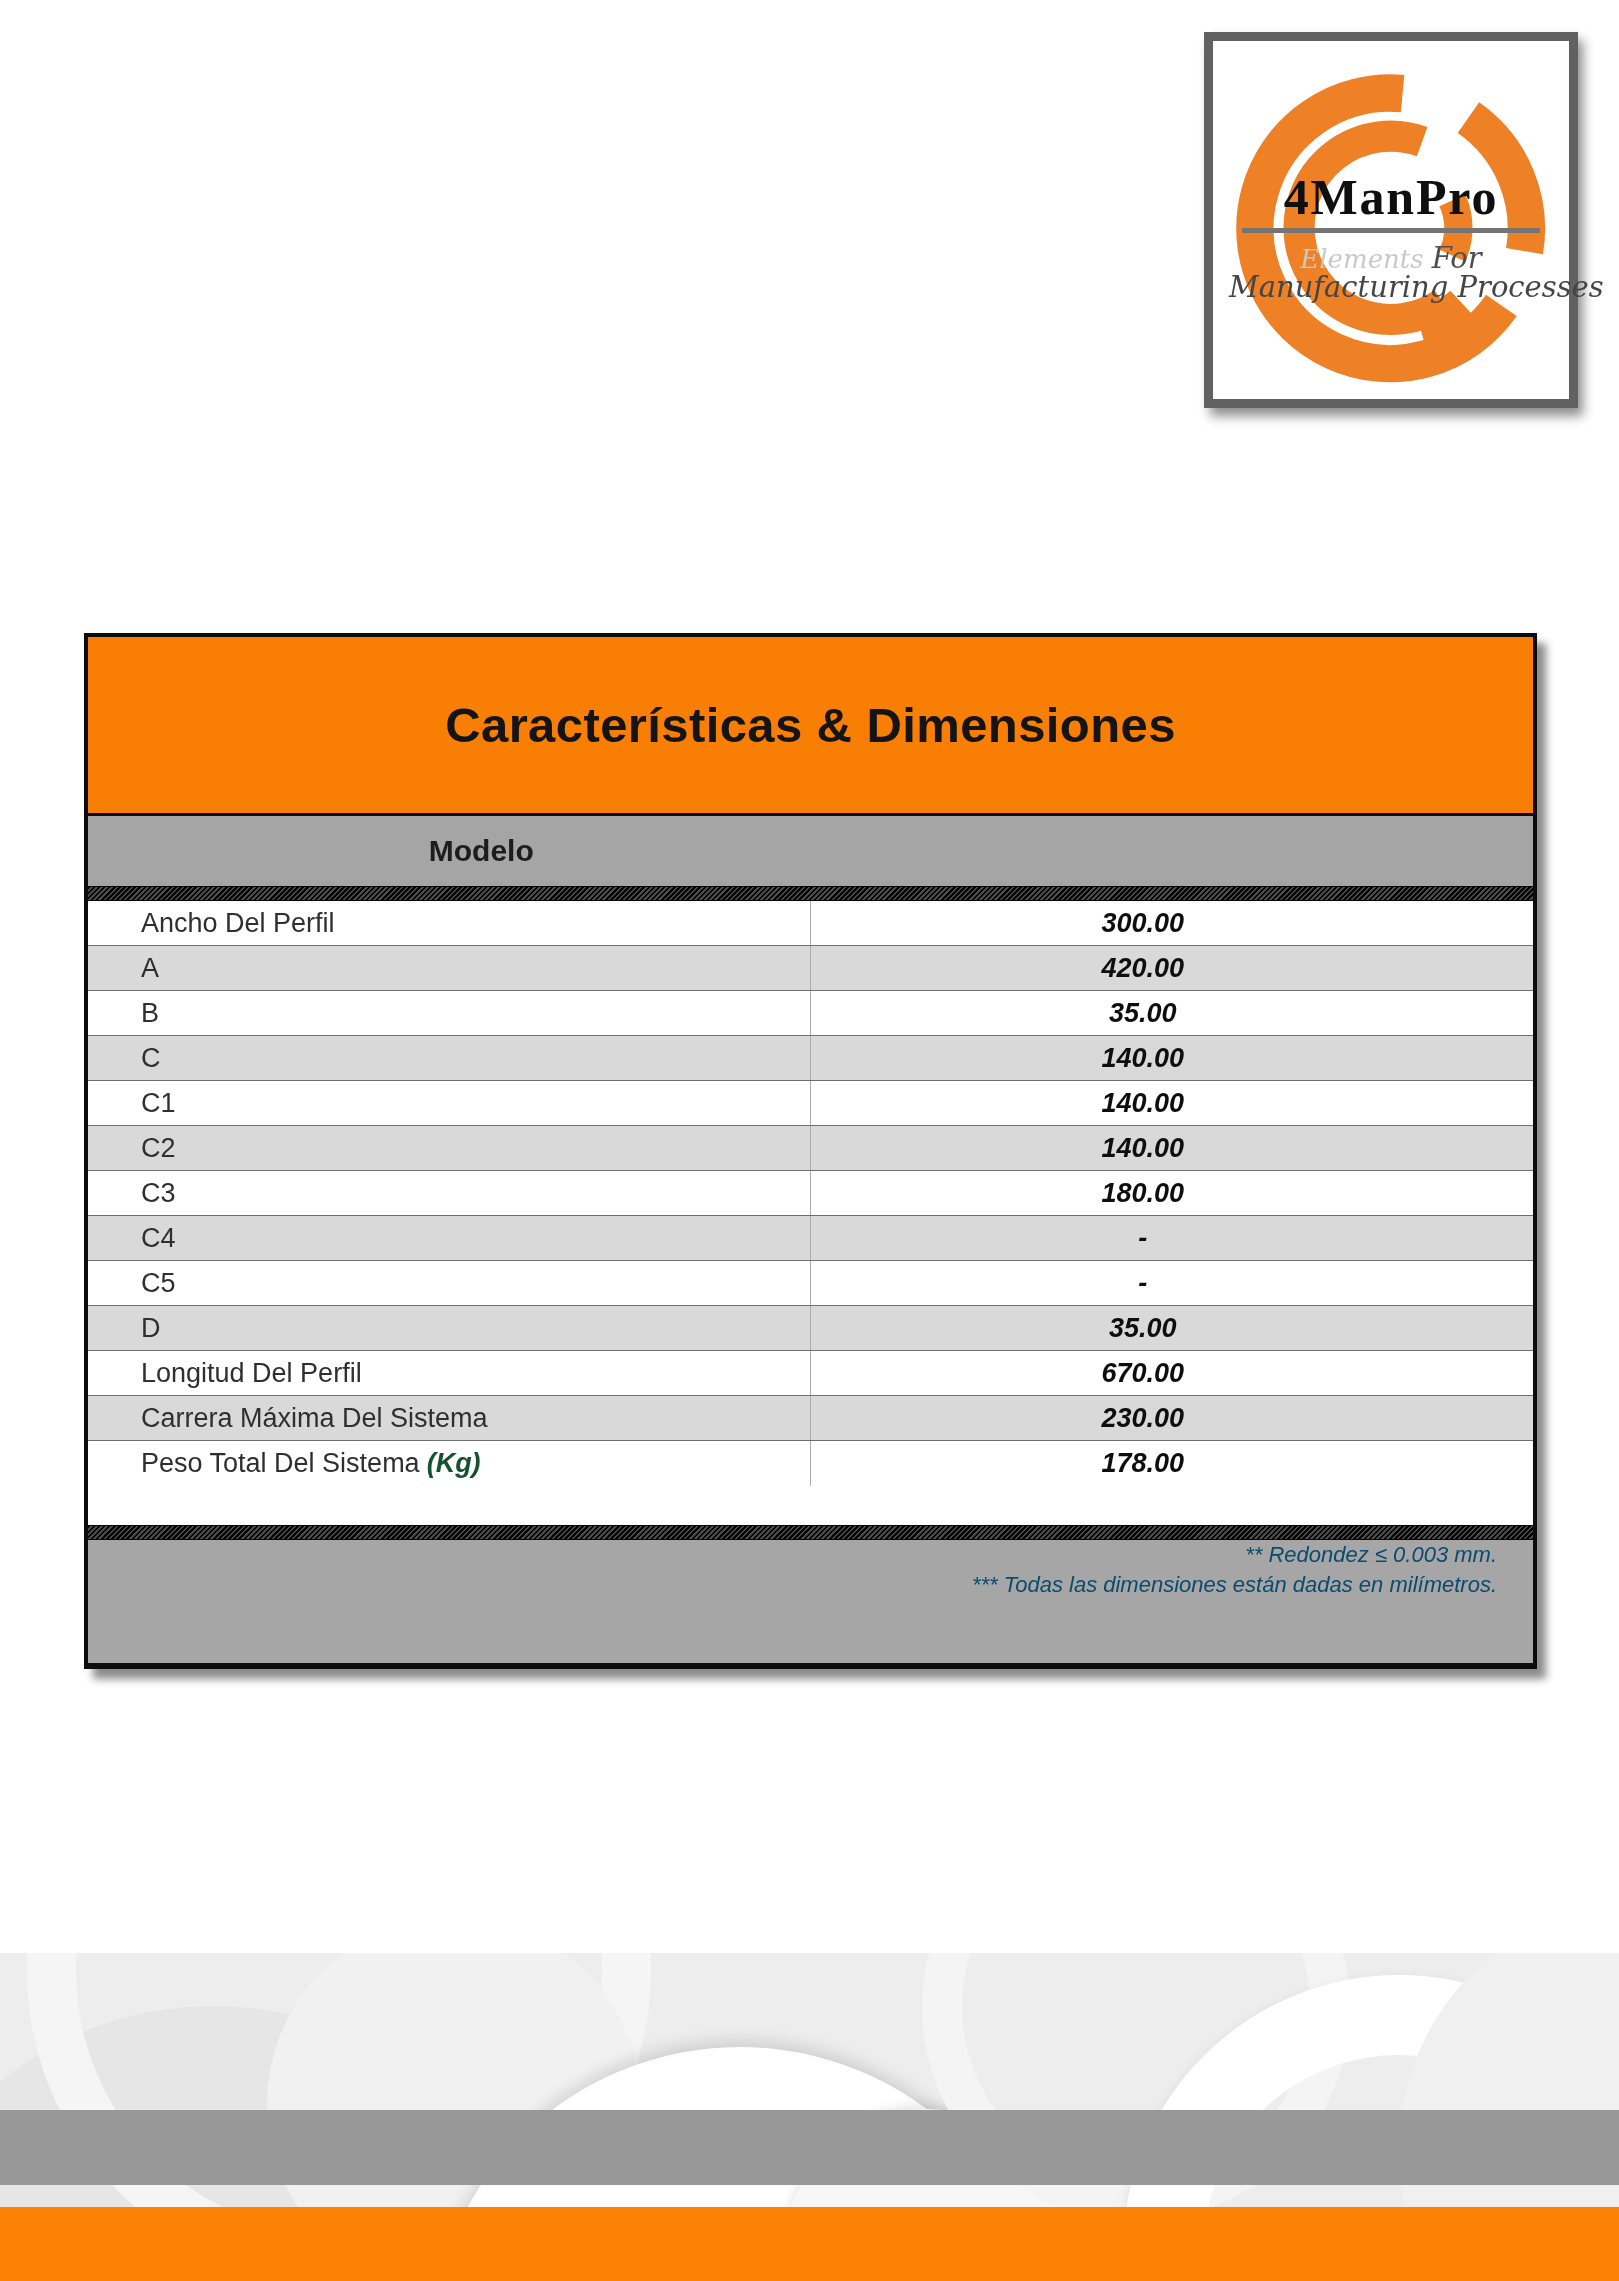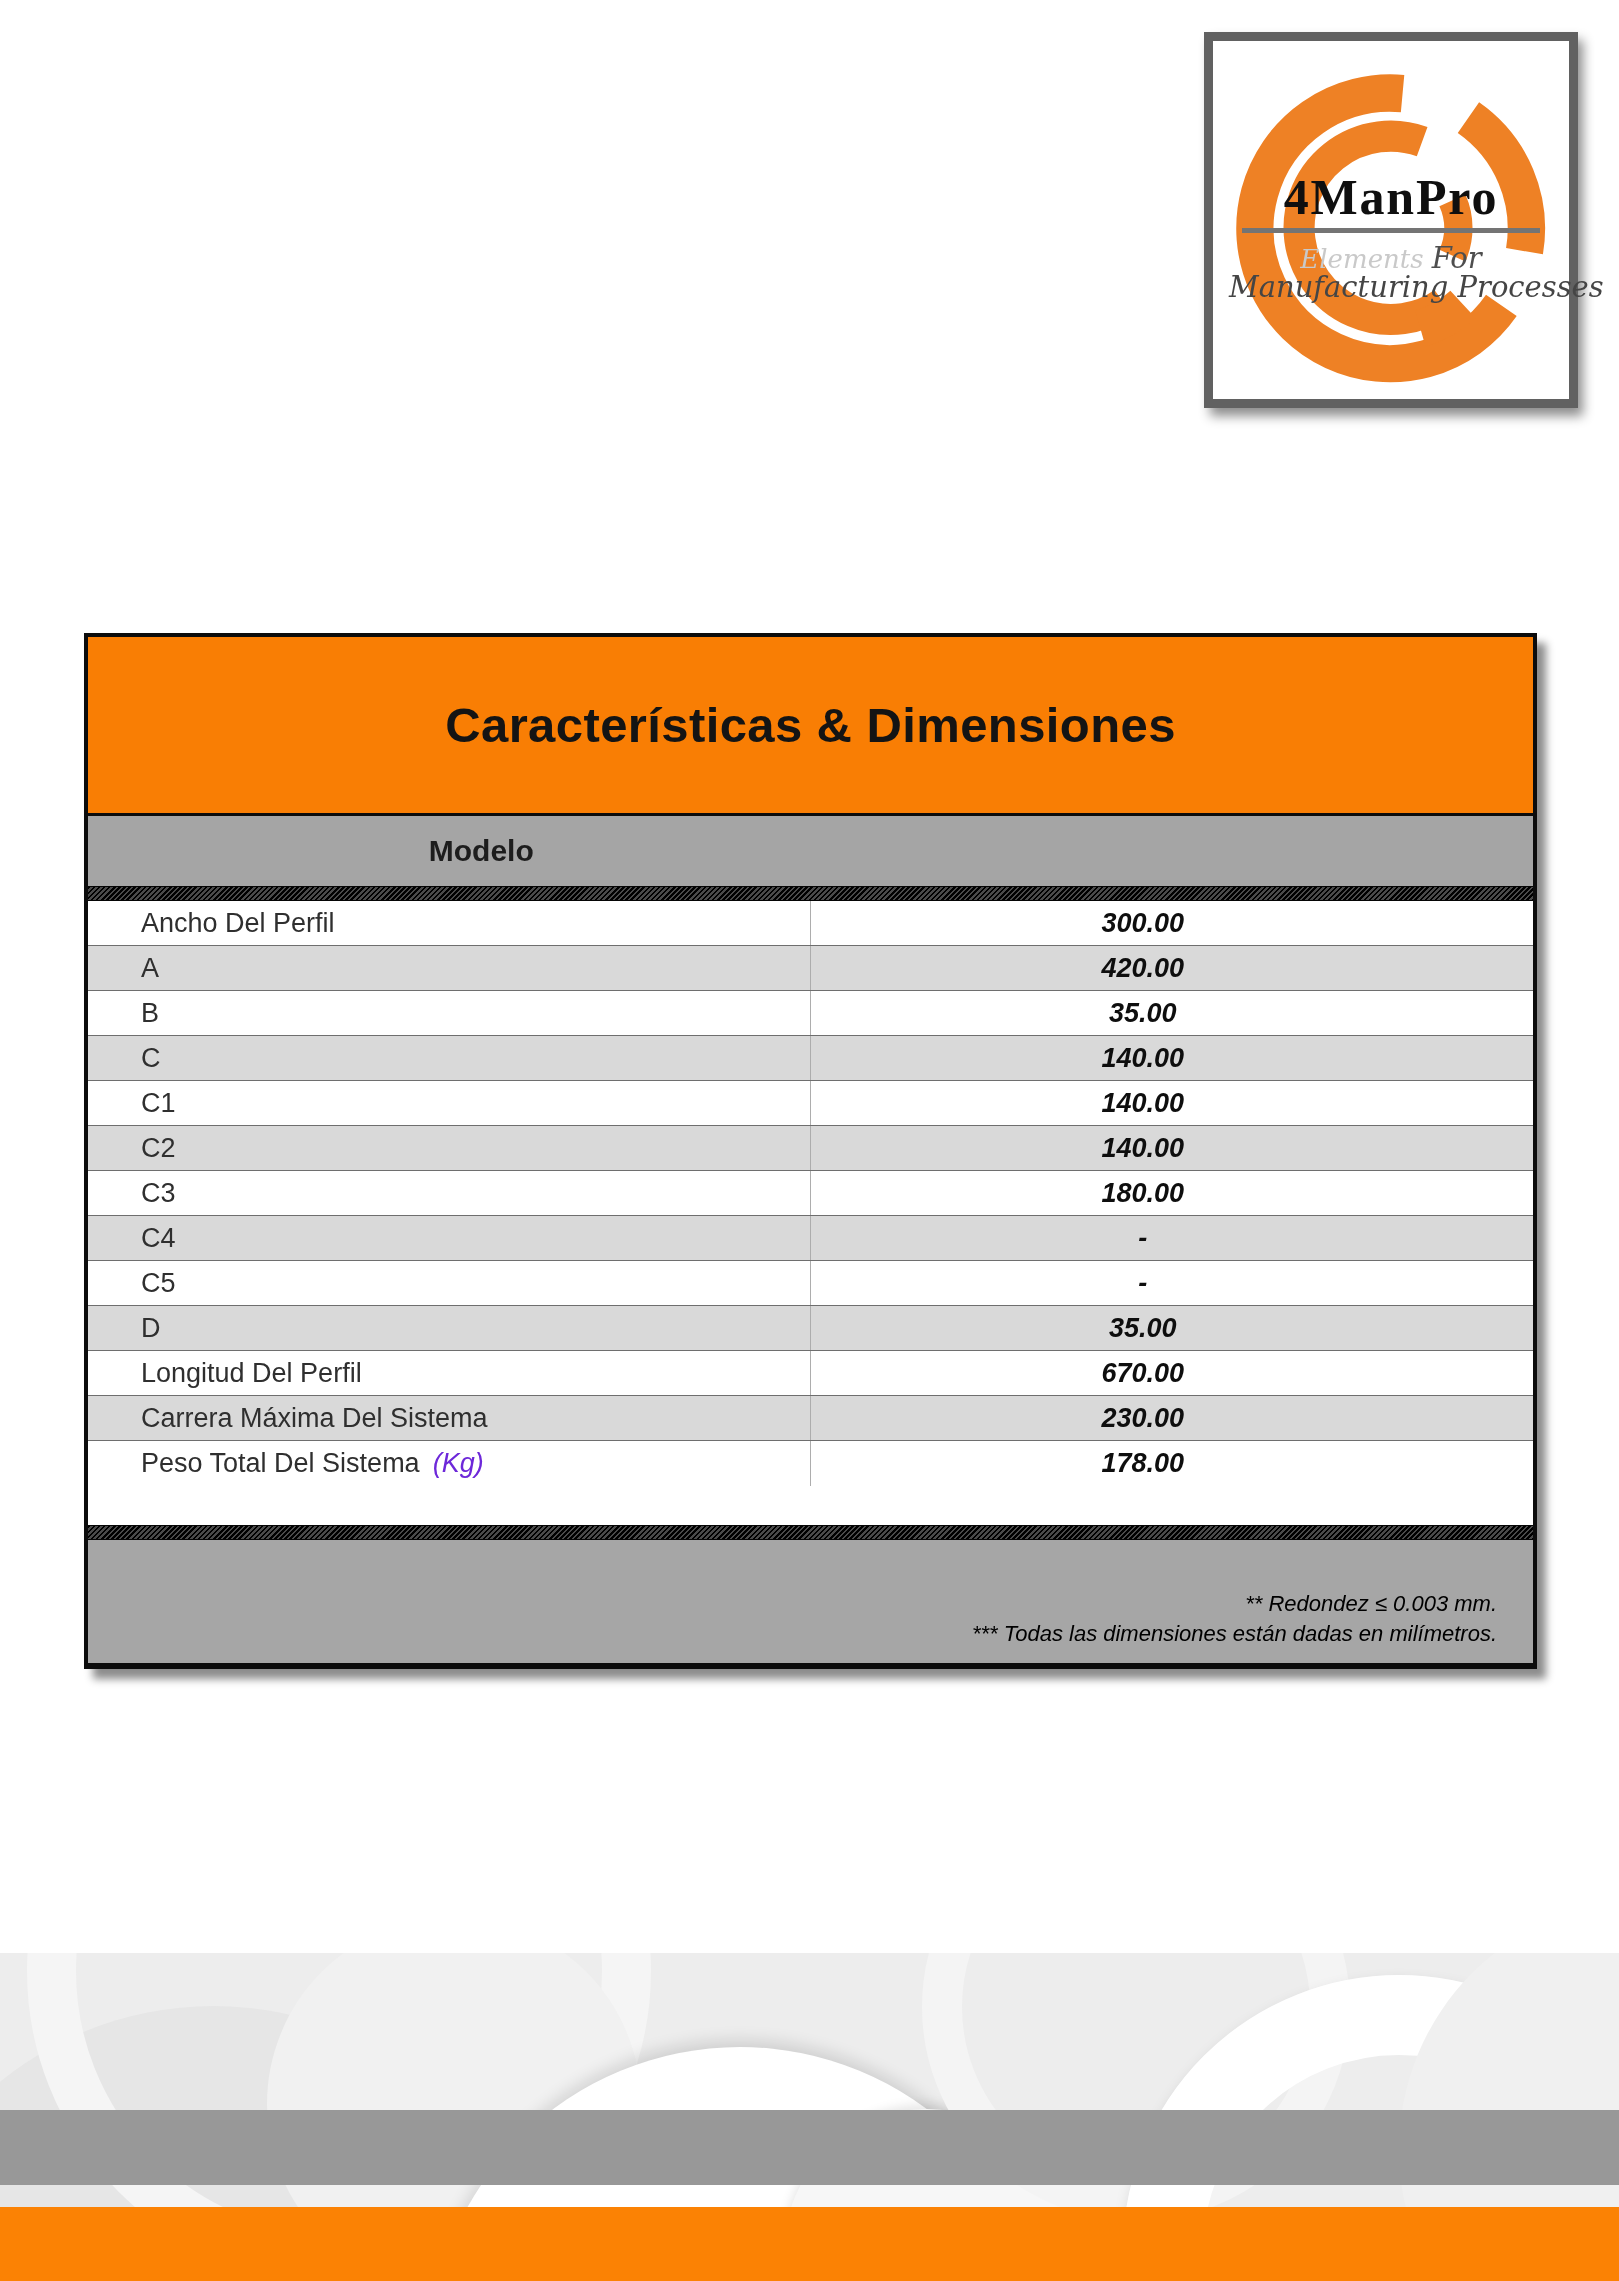--- a/index.html
+++ b/index.html
@@ -34,26 +34,26 @@
   .hatch{height:15px;box-sizing:border-box;border-top:1.8px solid #050505;border-bottom:1.8px solid #050505;
          background-color:#3f3f3f;
          background-image:repeating-linear-gradient(135deg,#000 0px,#000 1.8px,#4a4a4a 1.8px,#4a4a4a 3.6px);}
   .rows{height:624px;}
   .t-row{height:45px;display:flex;box-sizing:border-box;border-bottom:1.8px solid #6e6e6e;background:#ffffff;}
   .t-row:nth-child(even){background:#d9d9d9;}
   .t-row:last-child{border-bottom:none;}
   .cell{display:flex;align-items:center;box-sizing:border-box;}
   .cell.label{width:50%;border-right:1.8px solid #adadad;padding-left:53px;
               font-size:27px;color:#2f2f2f;font-weight:400;}
-  .lbl-suffix{font-weight:400;font-style:italic;margin-left:13px;color:#6d28d9;}
+  .lbl-suffix{font-weight:700;font-style:italic;margin-left:7px;color:#14532d;}
   .cell.value{flex:1;justify-content:center;padding-right:58px;
               font-weight:700;font-style:italic;font-size:27px;color:#0e0e0e;}
   .tbl-footer{height:123px;background:#a6a6a6;box-sizing:border-box;display:flex;flex-direction:column;
-              justify-content:flex-end;align-items:flex-end;padding:0 36px 14.3px 0;
-              font-style:italic;font-size:22px;color:#000000;line-height:1.35;}
+              justify-content:flex-start;align-items:flex-end;padding:0 36px 14.3px 0;
+              font-style:italic;font-size:22px;color:#0c4a6e;line-height:1.35;}
 
   
   .art-band{position:absolute;left:0;top:1953px;width:1619px;height:254px;background:#ededed;overflow:hidden;}
   .circ{position:absolute;border-radius:50%;}
   .c1{left:-125px;top:53px;width:677px;height:677px;background:#e6e6e6;}
   .c2{left:27px;top:-294px;width:624px;height:624px;border:49px solid #f5f5f5;box-sizing:border-box;}
   .c8{left:267px;top:-36px;width:374px;height:374px;background:#f1f1f1;}
   .c3{left:428px;top:94px;width:624px;height:624px;background:#ffffff;box-shadow:0 -7.1px 16px rgba(0,0,0,0.12);}
   .c4{left:784px;top:156px;width:285px;height:285px;background:#f7f7f7;box-shadow:0 -4.5px 10.7px rgba(0,0,0,0.10);}
   .c7{left:922px;top:-160px;width:428px;height:428px;border:40px solid #f4f4f4;box-sizing:border-box;}

